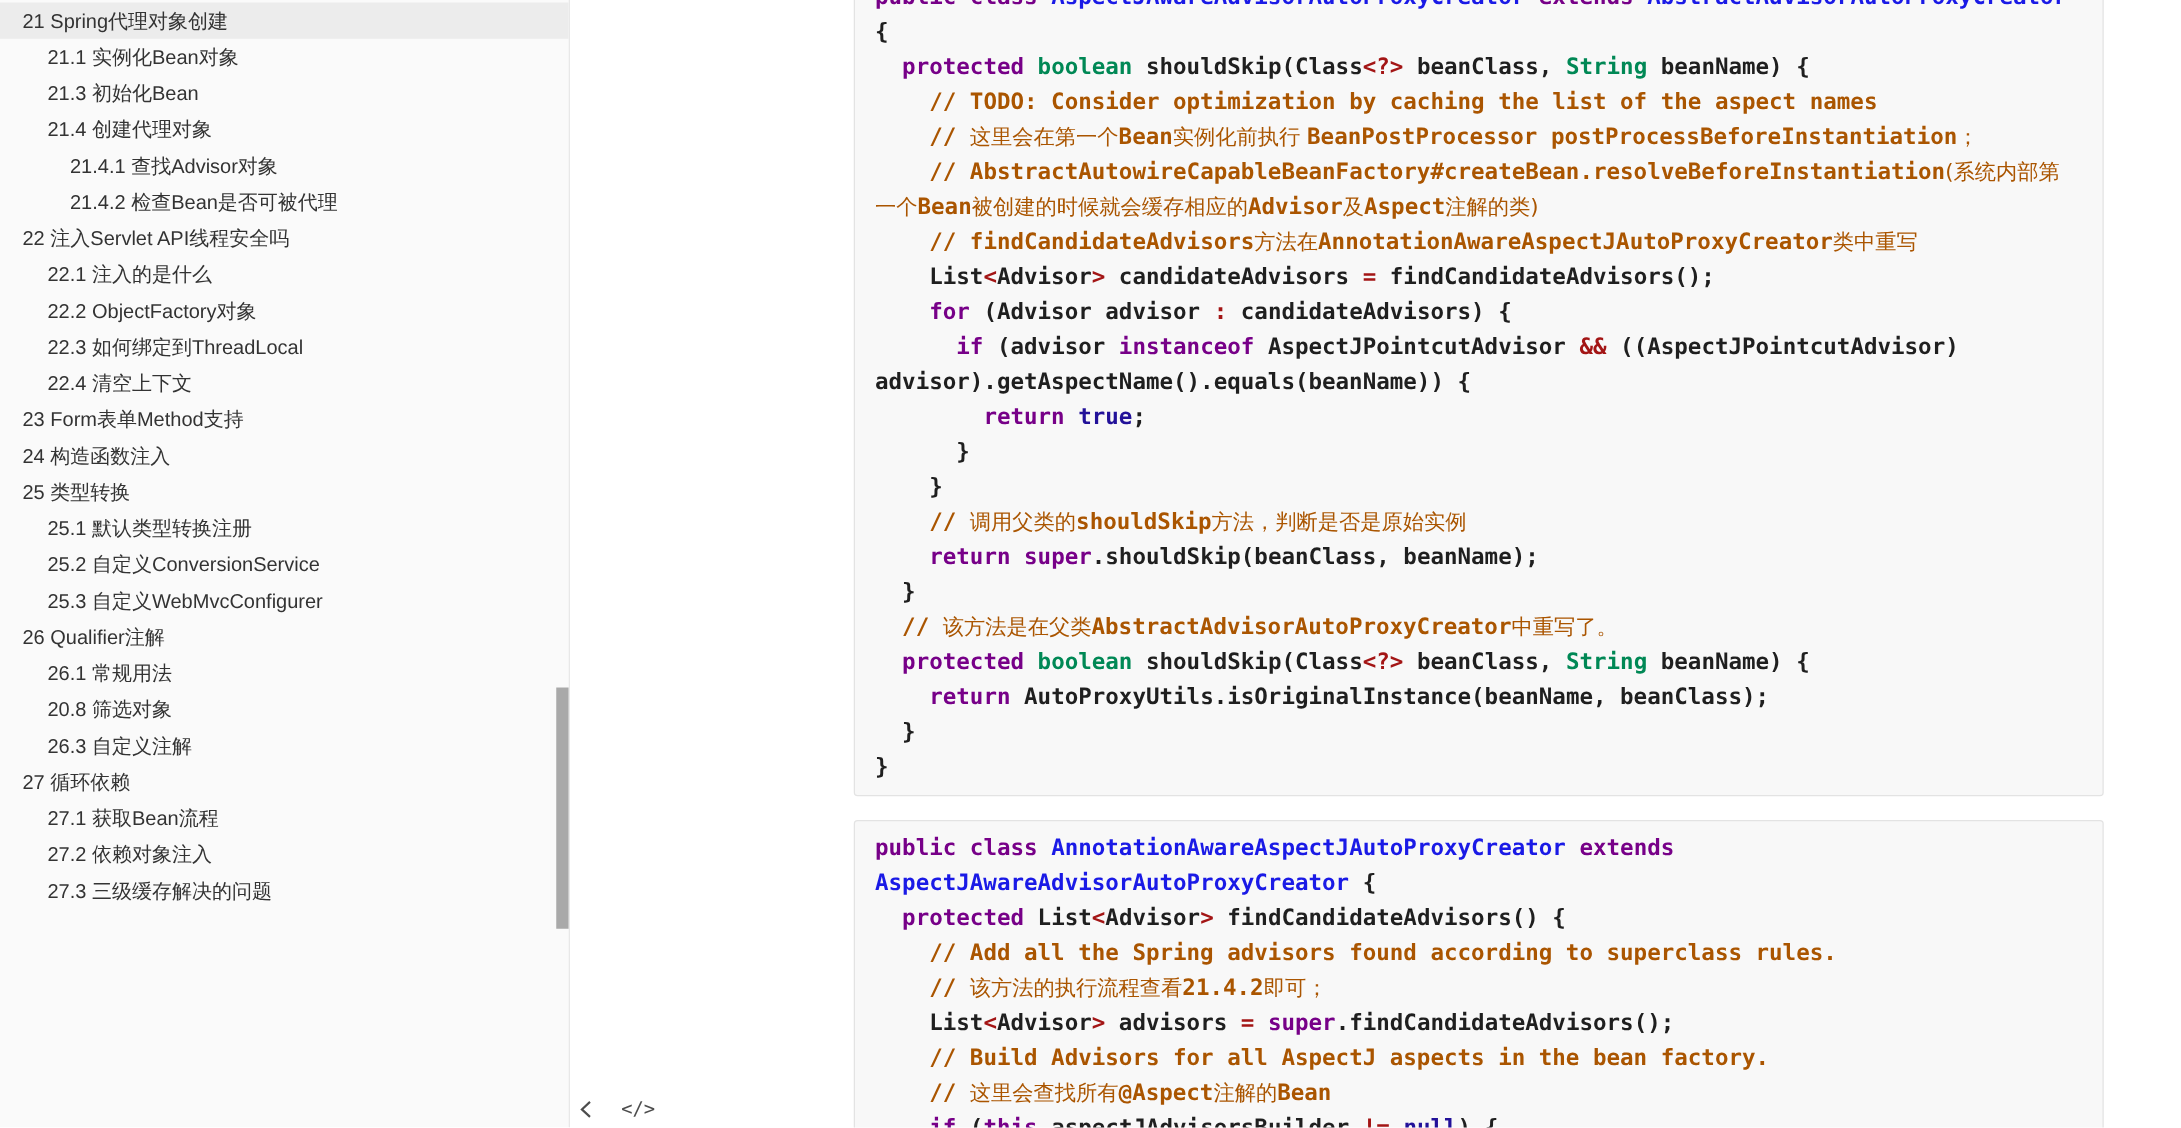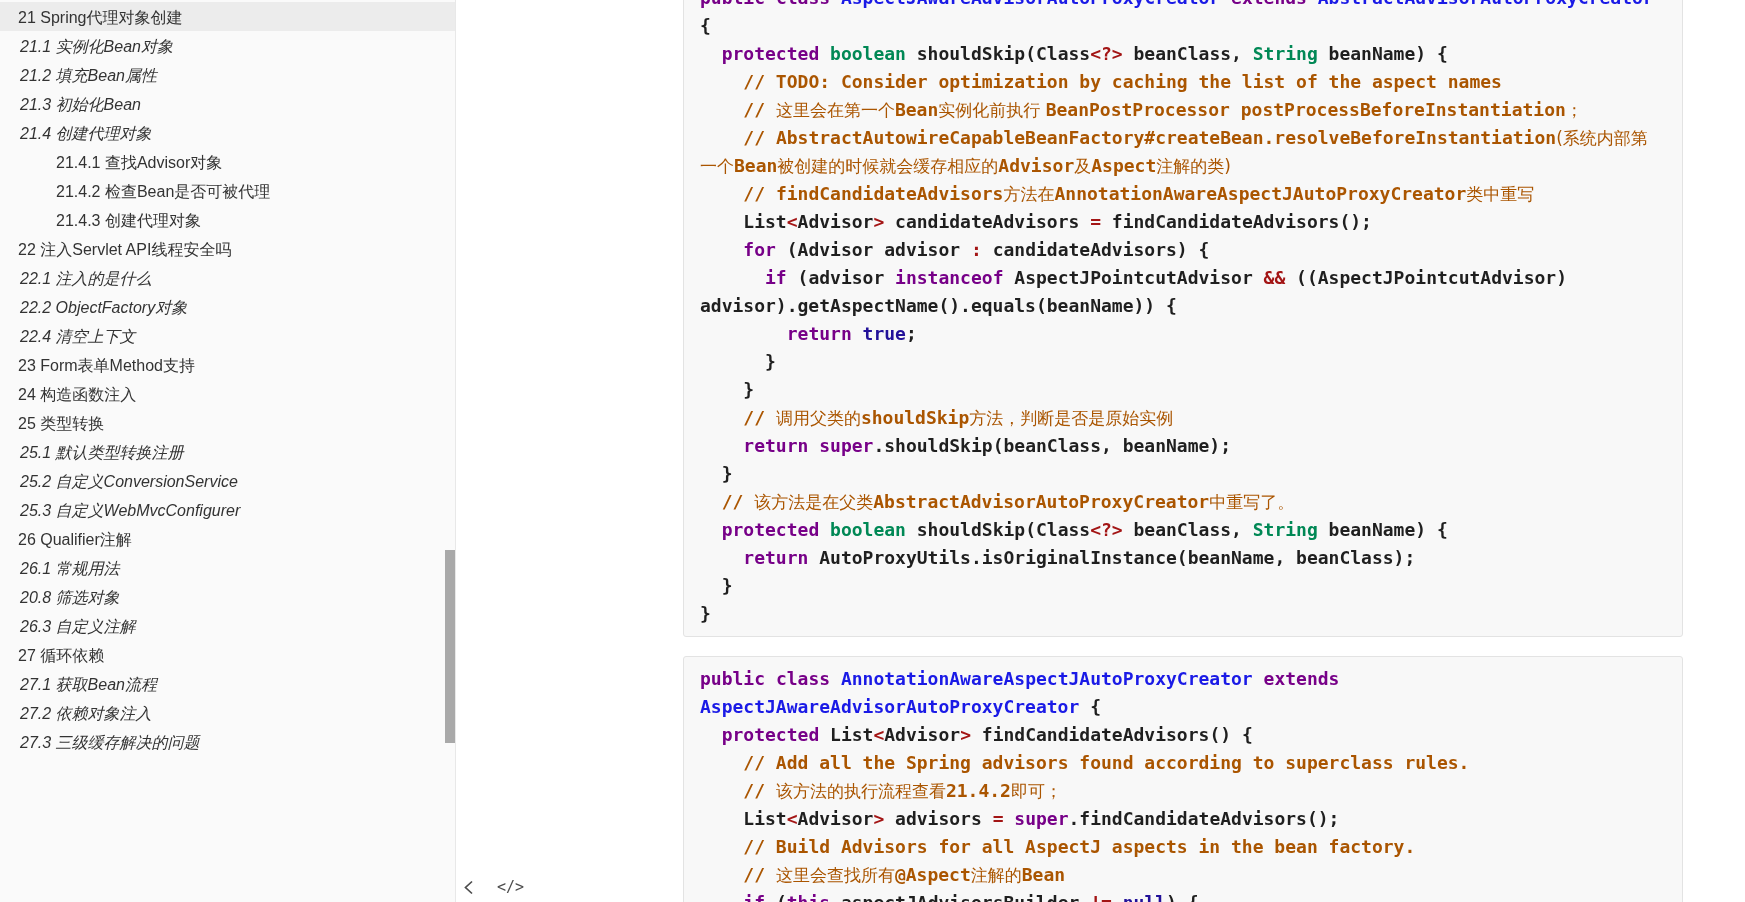--- a/index.html
+++ b/index.html
@@ -14,21 +14,21 @@
     background:var(--sidebar-bg);
     border-right:1px solid #e8e8e8;
     padding-top:2px;box-sizing:border-box;overflow:hidden;
   }
   .toc-item{
     height:29px;line-height:32.5px;
     font-size:16px;color:var(--sidebar-text);
     white-space:nowrap;overflow:hidden;cursor:pointer;
   }
   .toc-item.lvl1{padding-left:18px;}
-  .toc-item.lvl2{padding-left:20px;font-style:italic;}
+  .toc-item.lvl2{padding-left:38px;}
   .toc-item.lvl3{padding-left:56px;}
   .toc-item.active{background:var(--sidebar-active-bg);}
   .scroll-thumb{
     position:absolute;left:445px;top:550px;width:10px;height:193px;
     background:var(--scrollbar-thumb);
   }
   
   .bottom-bar{
     position:absolute;left:462px;bottom:2px;height:26px;
     display:flex;align-items:center;gap:22px;
@@ -64,29 +64,28 @@
   .sg-comz{color:var(--comment);font-weight:400;font-size:17px;
     font-family:"DejaVu Sans","Liberation Sans",sans-serif;text-align:right;}
 </style>
 </head>
 <body>
 
 <nav class="sidebar">
   <div id="sidebar-items">
       <div class="toc-item lvl1 active">21 Spring代理对象创建</div>
       <div class="toc-item lvl2">21.1 实例化Bean对象</div>
-      <div class="toc-item lvl2">21.2 填充Bean属性</div>
       <div class="toc-item lvl2">21.3 初始化Bean</div>
       <div class="toc-item lvl2">21.4 创建代理对象</div>
       <div class="toc-item lvl3">21.4.1 查找Advisor对象</div>
       <div class="toc-item lvl3">21.4.2 检查Bean是否可被代理</div>
-      <div class="toc-item lvl3">21.4.3 创建代理对象</div>
       <div class="toc-item lvl1">22 注入Servlet API线程安全吗</div>
       <div class="toc-item lvl2">22.1 注入的是什么</div>
       <div class="toc-item lvl2">22.2 ObjectFactory对象</div>
+      <div class="toc-item lvl2">22.3 如何绑定到ThreadLocal</div>
       <div class="toc-item lvl2">22.4 清空上下文</div>
       <div class="toc-item lvl1">23 Form表单Method支持</div>
       <div class="toc-item lvl1">24 构造函数注入</div>
       <div class="toc-item lvl1">25 类型转换</div>
       <div class="toc-item lvl2">25.1 默认类型转换注册</div>
       <div class="toc-item lvl2">25.2 自定义ConversionService</div>
       <div class="toc-item lvl2">25.3 自定义WebMvcConfigurer</div>
       <div class="toc-item lvl1">26 Qualifier注解</div>
       <div class="toc-item lvl2">26.1 常规用法</div>
       <div class="toc-item lvl2">20.8 筛选对象</div>

